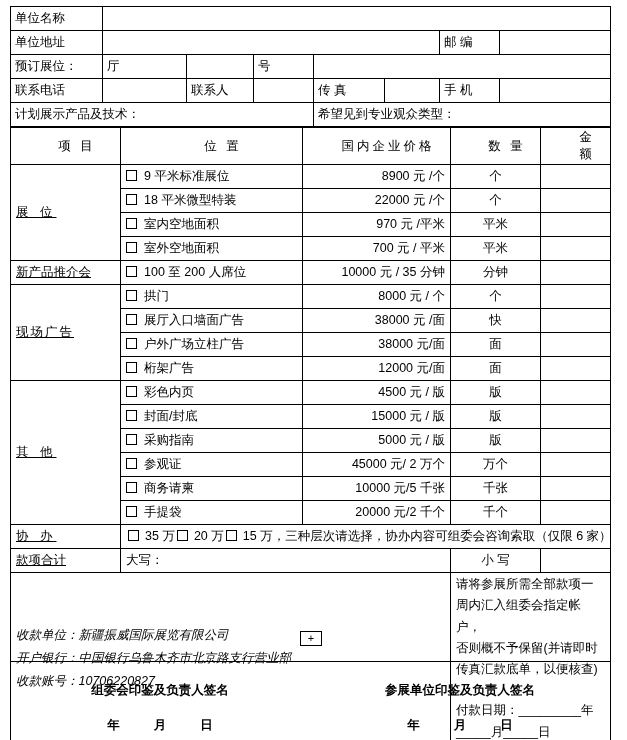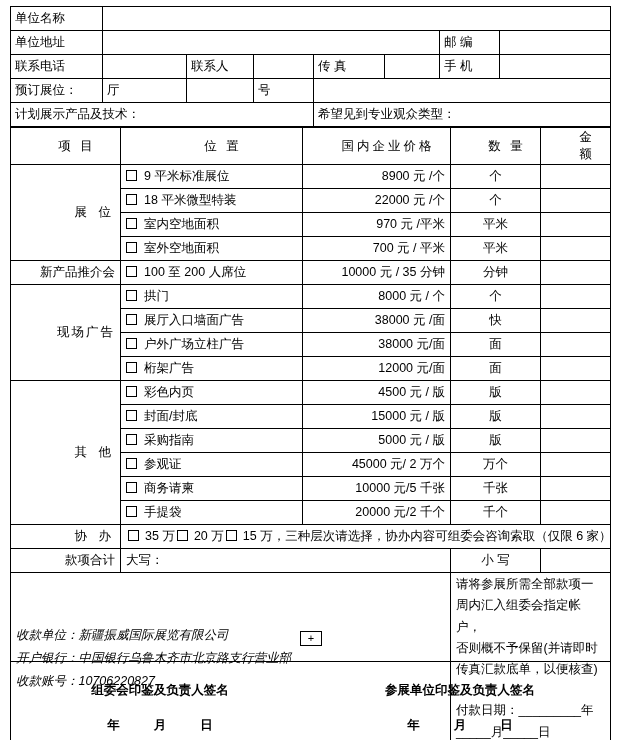--- a/index.html
+++ b/index.html
@@ -58,22 +58,23 @@
     font-size: 12.5px;
     font-weight: normal;
     vertical-align: middle;
   }
   .price th {
     text-align: center;
     letter-spacing: 3px;
     padding-left: 28px;
   }
   .grp {
-    text-align: right;
+    text-align: left;
     letter-spacing: 4px;
+    text-decoration: underline;
   }
   .item {
     white-space: nowrap;
   }
   .item .box {
     display: inline-block;
     width: 9px;
     height: 9px;
     border: 1px solid #000;
     margin-right: 7px;
@@ -174,35 +175,35 @@
         <td class="lbl">单位名称</td>
         <td colspan="7"></td>
       </tr>
       <tr>
         <td class="lbl">单位地址</td>
         <td colspan="5"></td>
         <td class="ctr lbl">邮  编</td>
         <td></td>
       </tr>
       <tr>
-        <td class="lbl">联系电话</td>
-        <td></td>
-        <td class="ctr lbl">联系人</td>
-        <td></td>
-        <td class="ctr lbl">传  真</td>
-        <td></td>
-        <td class="ctr lbl">手  机</td>
-        <td></td>
-      </tr>
-      <tr>
         <td class="lbl tall">预订展位：</td>
         <td class="tall ctr">厅</td>
         <td class="tall"></td>
         <td class="tall ctr">号</td>
         <td class="tall" colspan="4"></td>
+      </tr>
+      <tr>
+        <td class="lbl">联系电话</td>
+        <td></td>
+        <td class="ctr lbl">联系人</td>
+        <td></td>
+        <td class="ctr lbl">传  真</td>
+        <td></td>
+        <td class="ctr lbl">手  机</td>
+        <td></td>
       </tr>
       <tr>
         <td class="plan-cell" colspan="4">计划展示产品及技术：</td>
         <td class="plan-cell" colspan="4">希望见到专业观众类型：</td>
       </tr>
     </tbody>
   </table>
 
   <table class="price">
     <colgroup>

